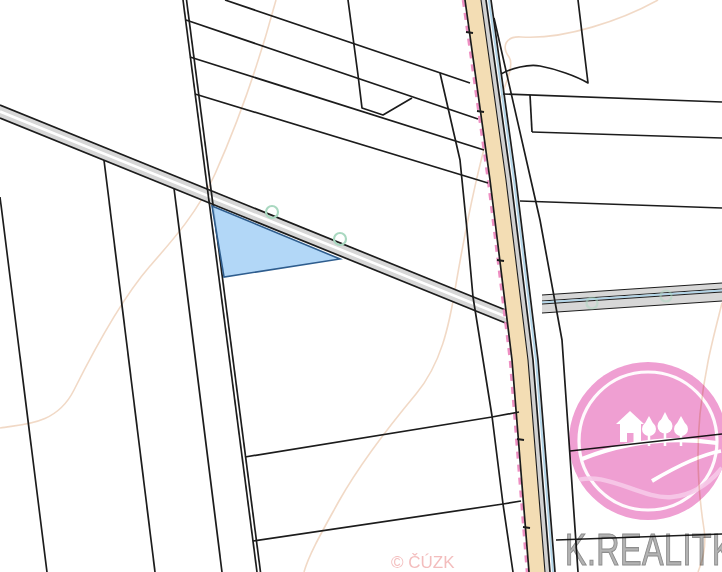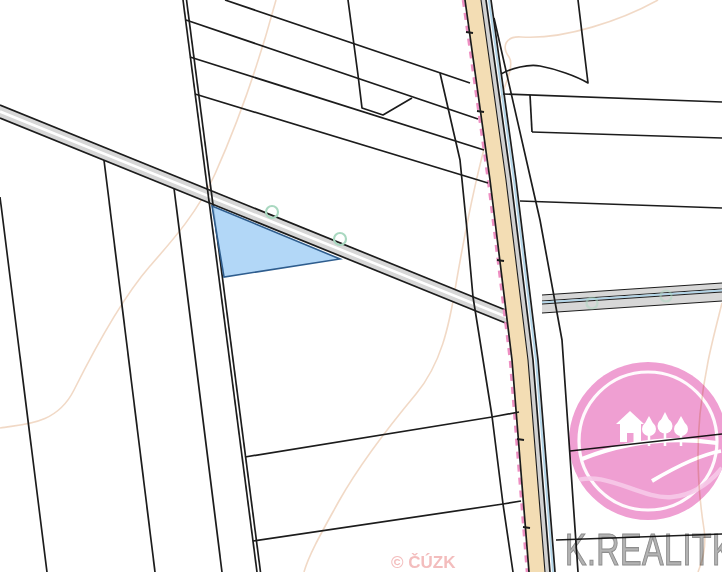--- a/index.html
+++ b/index.html
@@ -25,21 +25,21 @@
   .logo-ring{stroke:#ffffff;stroke-width:3.2;fill:none;opacity:.95;}
   .logo-white-line{stroke:#ffffff;fill:none;}
   .logo-white{fill:#ffffff;stroke:none;}
   .logo-squiggle{stroke:var(--logo-inner-pink);stroke-width:4.5;fill:none;opacity:.9;}
   #brand-text{position:absolute;left:565px;top:526px;white-space:nowrap;
     font-size:38px;letter-spacing:0.5px;color:var(--brand-text);
     -webkit-text-stroke:1px #8d8d8d;
     transform:scale(0.85,1.16);transform-origin:left top;
     mix-blend-mode:multiply;}
   #copyright-text{position:absolute;left:391px;top:553px;white-space:nowrap;
-    font-size:17px;font-weight:bold;color:var(--copyright-text);
+    font-size:17px;font-weight:normal;color:var(--copyright-text);
     mix-blend-mode:multiply;}
 </style>
 </head>
 <body>
 
 <div id="stage">
   <svg width="722" height="572" viewBox="0 0 722 572">
 
     <g>
       <path class="contour" d="M276,0 C262,52 240,118 215,174 C198,212 172,241 150,266 C124,296 98,342 74,390 C56,426 22,424 0,428"></path>

